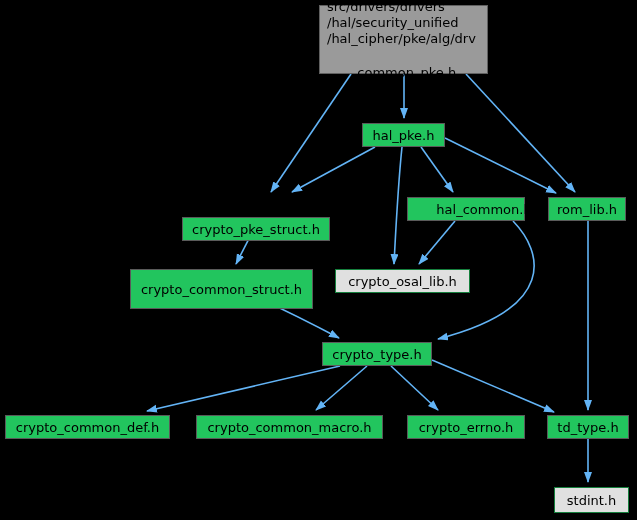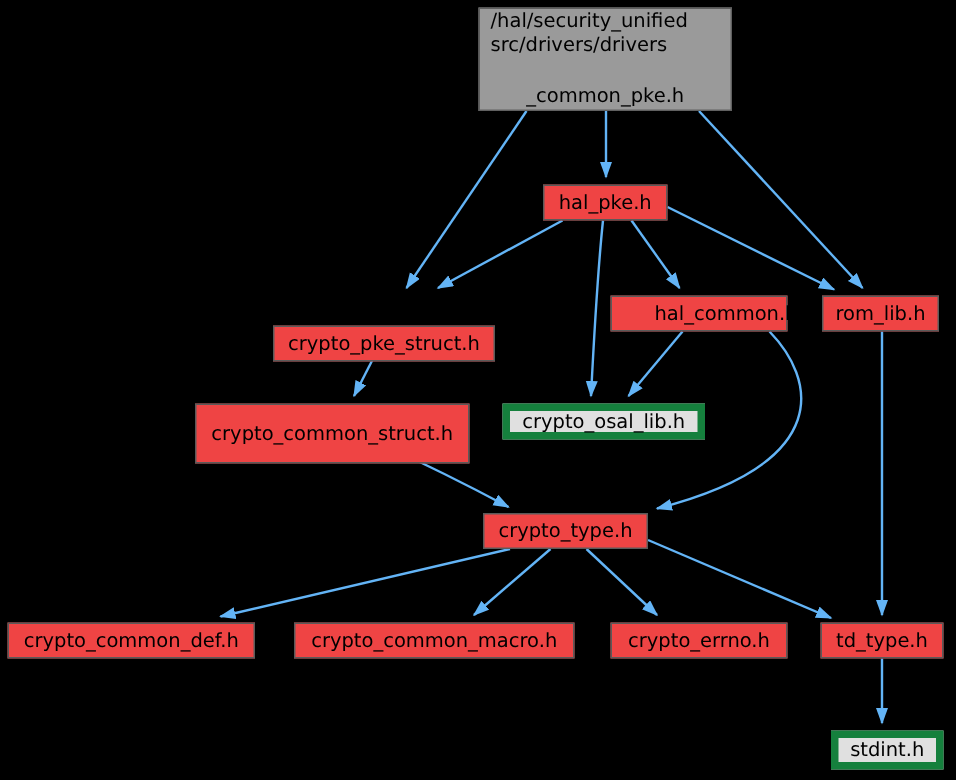--- a/index.html
+++ b/index.html
@@ -8,22 +8,22 @@
     font-family:"DejaVu Sans","Liberation Sans",sans-serif;
     overflow:hidden;
   }
   svg.edge-layer{position:absolute;left:0;top:0;width:637px;height:520px;}
   .node{
     position:absolute;box-sizing:border-box;
     display:flex;align-items:center;justify-content:center;
     font-size:13px;color:#000;cursor:default;
     white-space:nowrap;
   }
-  .node.white{background:#ef4444;border:1px solid #5a5a5a;}
-  .node.gray{background:#e0e0e0;border:5px solid #15803d;}
+  .node.white{background:#22c55e;border:1px solid #5a5a5a;}
+  .node.gray{background:#e0e0e0;border:1px solid #15803d;}
   .node.root{
     background:#9a9a9a;border:1px solid #606060;
     flex-direction:column;align-items:flex-start;justify-content:center;
     padding:2px 7px;line-height:16px;
   }
   .node.root .line{white-space:pre;}
   .node.root .line:last-child{align-self:center;margin-top:18px;}
 </style>
 </head>
 <body>
@@ -50,22 +50,23 @@
         <path d="M340,366 L147,411" fill="none" stroke="#63b4f6" stroke-width="1.6" marker-end="url(#arrow)"></path>
         <path d="M367,366 L316,410" fill="none" stroke="#63b4f6" stroke-width="1.6" marker-end="url(#arrow)"></path>
         <path d="M391,366 L438,410" fill="none" stroke="#63b4f6" stroke-width="1.6" marker-end="url(#arrow)"></path>
         <path d="M432,360 L554,412" fill="none" stroke="#63b4f6" stroke-width="1.6" marker-end="url(#arrow)"></path>
         <path d="M588,221 L588,410" fill="none" stroke="#63b4f6" stroke-width="1.6" marker-end="url(#arrow)"></path>
         <path d="M588,439 L588,482" fill="none" stroke="#63b4f6" stroke-width="1.6" marker-end="url(#arrow)"></path>
       </g>
   </svg>
   <div id="node-layer">
       <div class="node root" style="left: 319px; top: 5px; width: 169px; height: 69px;">
+        <div class="line">src/drivers/drivers</div>
         <div class="line">/hal/security_unified</div>
-        <div class="line">src/drivers/drivers</div>
+        <div class="line">/hal_cipher/pke/alg/drv</div>
         <div class="line">_common_pke.h</div>
       </div>
       <div class="node white" style="left: 362px; top: 123px; width: 83px; height: 24px;">
         <span>hal_pke.h</span>
       </div>
       <div class="node white" style="left: 182px; top: 197px; width: 148px; height: 24px; margin-top: 20px;">
         <span>crypto_pke_struct.h</span>
       </div>
       <div class="node white" style="left: 407px; top: 197px; width: 118px; height: 24px; padding-left: 36px;">
         <span>hal_common.h</span>

